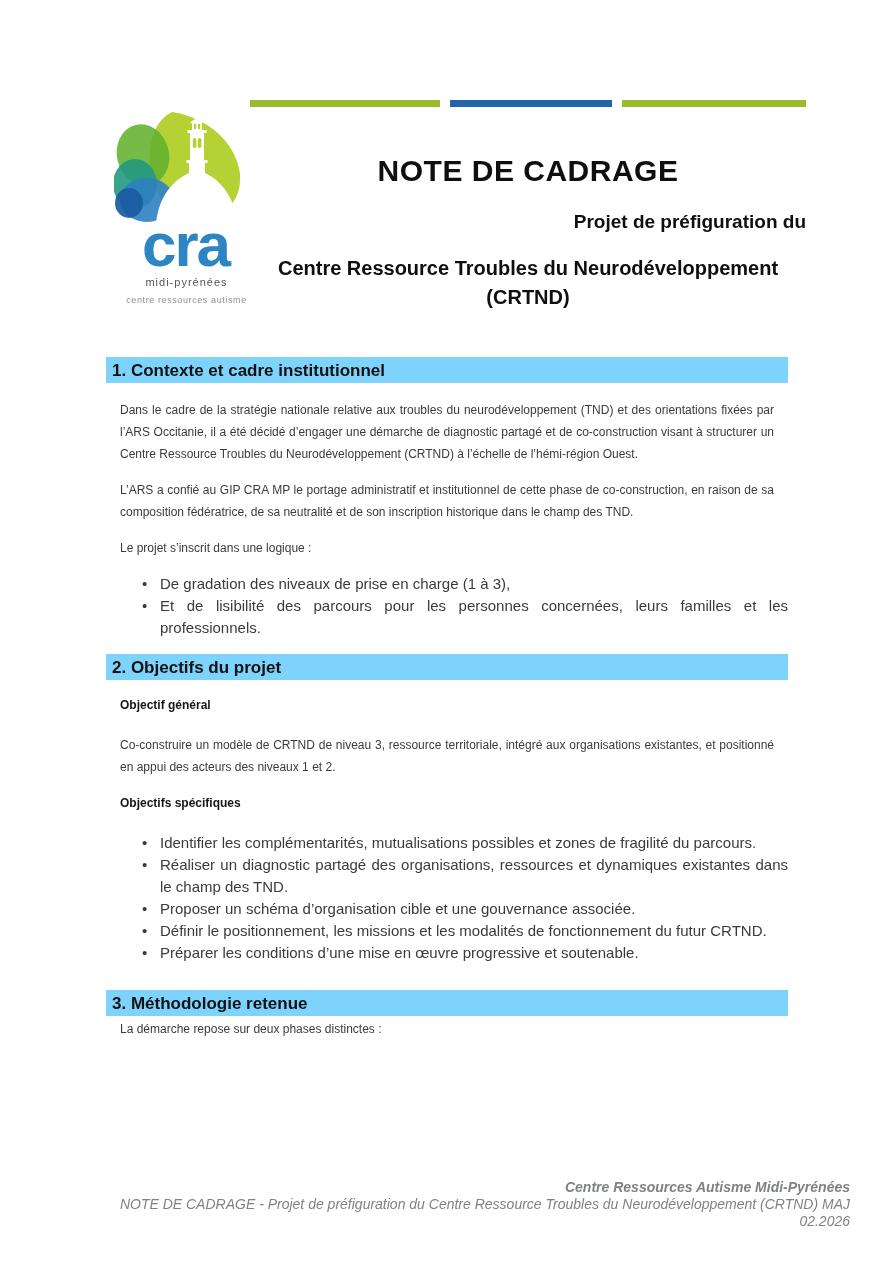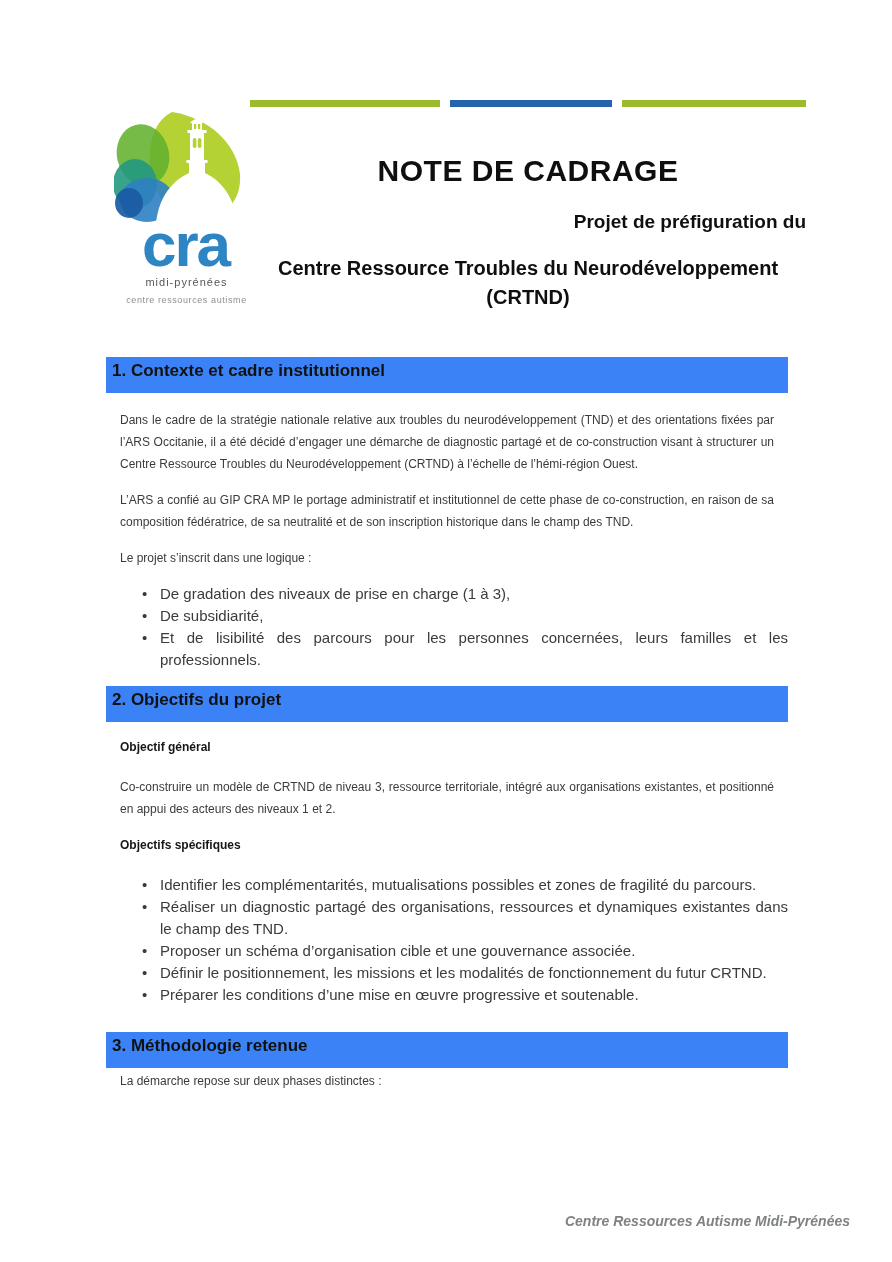--- a/index.html
+++ b/index.html
@@ -32,23 +32,23 @@
     font-size:9px;color:#8b9093;letter-spacing:0.6px;margin:4px 0 0 14px;line-height:10px;
   }
   
   .header-title{position:absolute;left:250px;top:118px;width:556px;text-align:center;color:#0f0f0f;}
   .doc-title{font-size:30px;font-weight:800;letter-spacing:0.5px;margin:36px 0 0;line-height:34px;}
   .doc-subtitle{font-size:19px;font-weight:700;margin:23px 0 0;line-height:22px;text-align:right;}
   .doc-subject{font-size:20px;font-weight:700;margin:21px 0 0;line-height:29px;}
   
   .content{position:absolute;left:106px;top:357px;width:682px;color:#3b3b3b;}
   .section-heading{
-    background:#3b82f6;color:#111111;
+    background:#7dd3fc;color:#111111;
     font-size:17px;font-weight:700;line-height:21px;
-    padding:3px 6px 12px;margin:0;
+    padding:3px 6px 2px;margin:0;
   }
   .content p{font-size:12px;line-height:22px;text-align:justify;margin:14px;}
   .p-gap{margin-top:16px !important;}
   .p-gap-sm{margin-top:6px !important;}
   .intro{margin-top:8px !important;text-align:left !important;}
   ul.bullets{list-style:none;margin:0;padding:0;}
   ul.bullets li{
     position:relative;
     font-size:15px;line-height:22px;text-align:justify;
     padding-left:54px;margin:0;
@@ -125,21 +125,20 @@
   </div>
 
   <div class="content">
 
     <h2 class="section-heading">1. Contexte et cadre institutionnel</h2>
     <p class="p-gap">Dans le cadre de la stratégie nationale relative aux troubles du neurodéveloppement (TND) et des orientations fixées par l’ARS Occitanie, il a été décidé d’engager une démarche de diagnostic partagé et de co-construction visant à structurer un Centre Ressource Troubles du Neurodéveloppement (CRTND) à l’échelle de l’hémi-région Ouest.</p>
     <p class="p-gap-sm">L’ARS a confié au GIP CRA MP le portage administratif et institutionnel de cette phase de co-construction, en raison de sa composition fédératrice, de sa neutralité et de son inscription historique dans le champ des TND.</p>
     <p class="intro">Le projet s’inscrit dans une logique :</p>
     <ul class="bullets">
       <li>De gradation des niveaux de prise en charge (1 à 3),</li>
-      <li>De subsidiarité,</li>
       <li>Et de lisibilité des parcours pour les personnes concernées, leurs familles et les professionnels.</li>
     </ul>
 
     <h2 class="section-heading bar2">2. Objectifs du projet</h2>
     <p class="sub-heading">Objectif général</p>
     <p class="mt18">Co-construire un modèle de CRTND de niveau 3, ressource territoriale, intégré aux organisations existantes, et positionné en appui des acteurs des niveaux 1 et 2.</p>
     <p class="sub-heading mt14">Objectifs spécifiques</p>
     <ul class="bullets mt18">
       <li>Identifier les complémentarités, mutualisations possibles et zones de fragilité du parcours.</li>
       <li>Réaliser un diagnostic partagé des organisations, ressources et dynamiques existantes dans le champ des TND.</li>
@@ -148,15 +147,16 @@
       <li>Préparer les conditions d’une mise en œuvre progressive et soutenable.</li>
     </ul>
 
     <h2 class="section-heading bar3">3. Méthodologie retenue</h2>
     <p class="after-bar">La démarche repose sur deux phases distinctes :</p>
 
   </div>
 
   <div class="footer">
     <div class="footer-org">Centre Ressources Autisme Midi-Pyrénées</div>
+    <div>NOTE DE CADRAGE - Projet de préfiguration du Centre Ressource Troubles du Neurodéveloppement (CRTND) MAJ 02.2026</div>
   </div>
 
 </div>
 
 </body></html>

